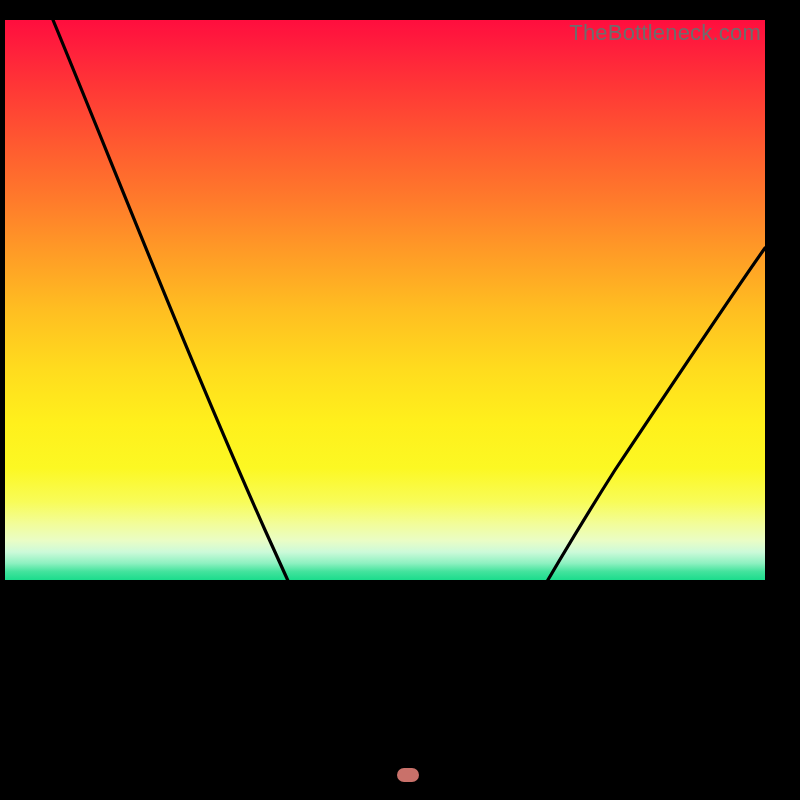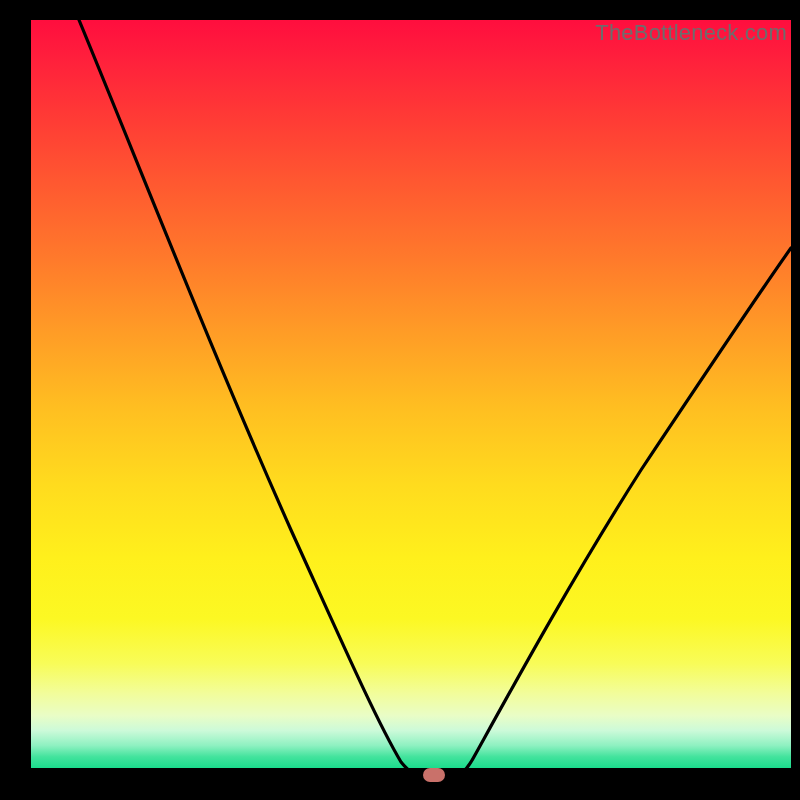--- a/index.html
+++ b/index.html
@@ -6,24 +6,24 @@
     margin: 0;
     padding: 0;
     width: 800px;
     height: 800px;
     background: #000;
     position: relative;
     font-family: Arial, Helvetica, sans-serif;
   }
   .plot-area {
     position: absolute;
-    left: 31px;
+    left: 5px;
     top: 20px;
     width: 760px;
-    height: 748px;
+    height: 560px;
     background: linear-gradient(to bottom,
       #ff0e3e 0%,
       #ff1f3c 5%,
       #ff3736 12%,
       #ff5930 22%,
       #ff7a2b 32%,
       #ff9d26 42%,
       #ffbf21 52%,
       #ffdb1e 62%,
       #fff01c 72%,

